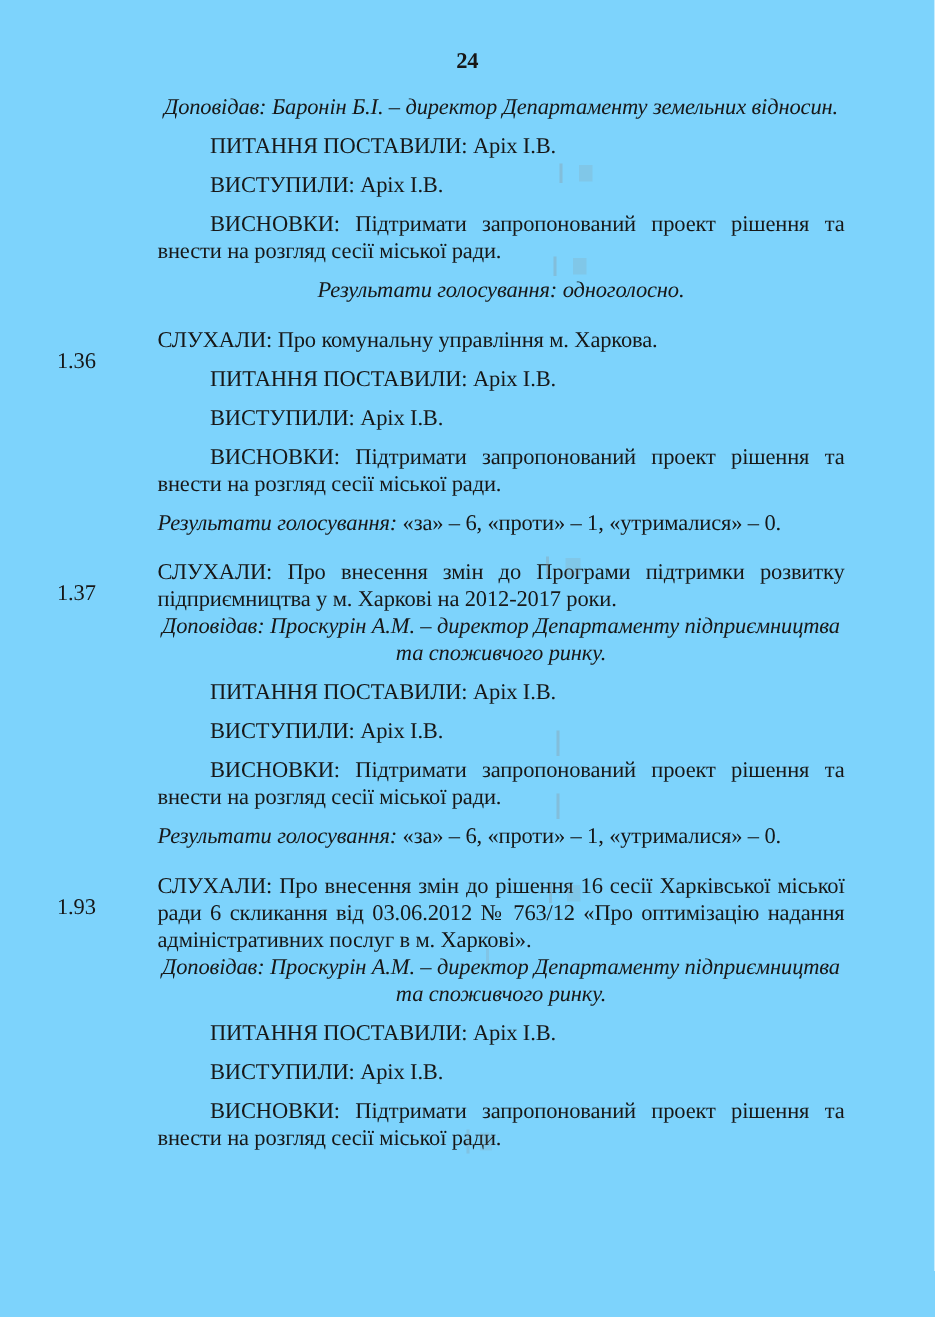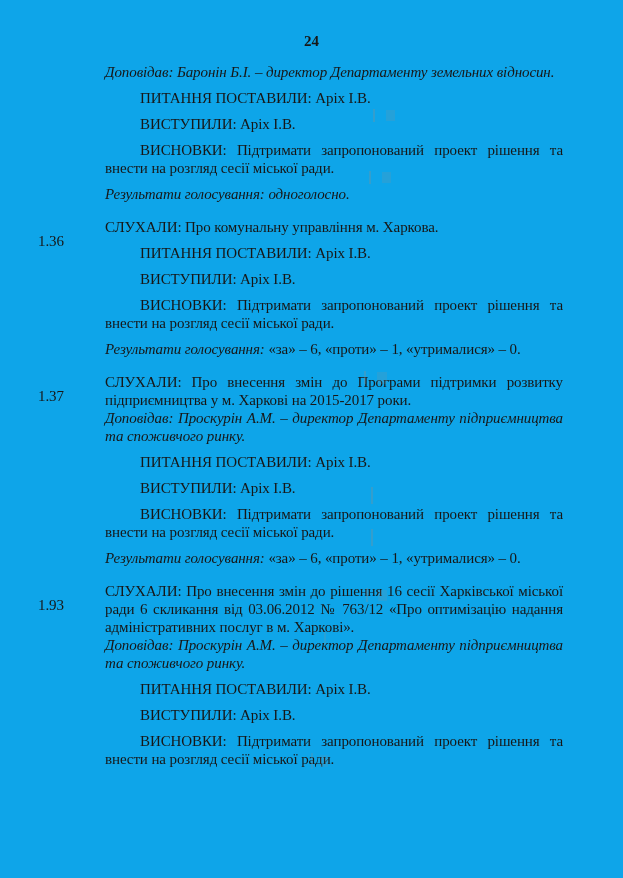--- a/index.html
+++ b/index.html
@@ -5,42 +5,42 @@
   html, body {
     margin: 0;
     padding: 0;
     background: #ffffff;
   }
   .page {
     position: relative;
     width: 623px;
     height: 878px;
     box-sizing: border-box;
-    background: #0ea5e9;
+    background: #7dd3fc;
     overflow: hidden;
     font-family: "Liberation Serif", "DejaVu Serif", serif;
     font-size: 15px;
     line-height: 18px;
     color: #171717;
     letter-spacing: -0.1px;
     padding-top: 32px;
   }
   .page-number {
     text-align: center;
     font-weight: 700;
     font-size: 15px;
   }
   .content {
     margin: 13px 60px 0 105px; 
   }
   .content p {
     margin: 8px 0 0 0;
   }
   .justify { text-align: justify; }
-  .italic  { font-style: italic; }
+  .italic  { font-style: italic; text-align: center; }
   .indent  { text-indent: 35px; }
   .carryover .reporter,
   .item .heard,
   .item .reporter { margin-top: 0; }
   .item {
     position: relative;
     margin-top: 15px;
   }
   .item-number {
     position: absolute;
@@ -77,21 +77,21 @@
       <span class="item-number">1.36</span>
       <p class="heard justify">СЛУХАЛИ: Про комунальну управління м. Харкова.</p>
       <p class="indent">ПИТАННЯ ПОСТАВИЛИ: Аріх І.В.</p>
       <p class="indent">ВИСТУПИЛИ: Аріх І.В.</p>
       <p class="indent justify">ВИСНОВКИ: Підтримати запропонований проект рішення та внести на розгляд сесії міської ради.</p>
       <p><span class="italic">Результати голосування:</span> <span>«за» – 6, «проти» – 1, «утрималися» – 0.</span></p>
     </section>
 
     <section class="item">
       <span class="item-number">1.37</span>
-      <p class="heard justify">СЛУХАЛИ: Про внесення змін до Програми підтримки розвитку підприємництва у м. Харкові на 2015-2017 роки.</p>
+      <p class="heard justify">СЛУХАЛИ: Про внесення змін до Програми підтримки розвитку підприємництва у м. Харкові на 2012-2017 роки.</p>
       <p class="reporter italic justify">Доповідав: Проскурін А.М. – директор Департаменту підприємництва та споживчого ринку.</p>
       <p class="indent">ПИТАННЯ ПОСТАВИЛИ: Аріх І.В.</p>
       <p class="indent">ВИСТУПИЛИ: Аріх І.В.</p>
       <p class="indent justify">ВИСНОВКИ: Підтримати запропонований проект рішення та внести на розгляд сесії міської ради.</p>
       <p><span class="italic">Результати голосування:</span> <span>«за» – 6, «проти» – 1, «утрималися» – 0.</span></p>
     </section>
 
     <section class="item">
       <span class="item-number">1.93</span>
       <p class="heard justify">СЛУХАЛИ: Про внесення змін до рішення 16 сесії Харківської міської ради 6 скликання від 03.06.2012 № 763/12 «Про оптимізацію надання адміністративних послуг в м. Харкові».</p>

